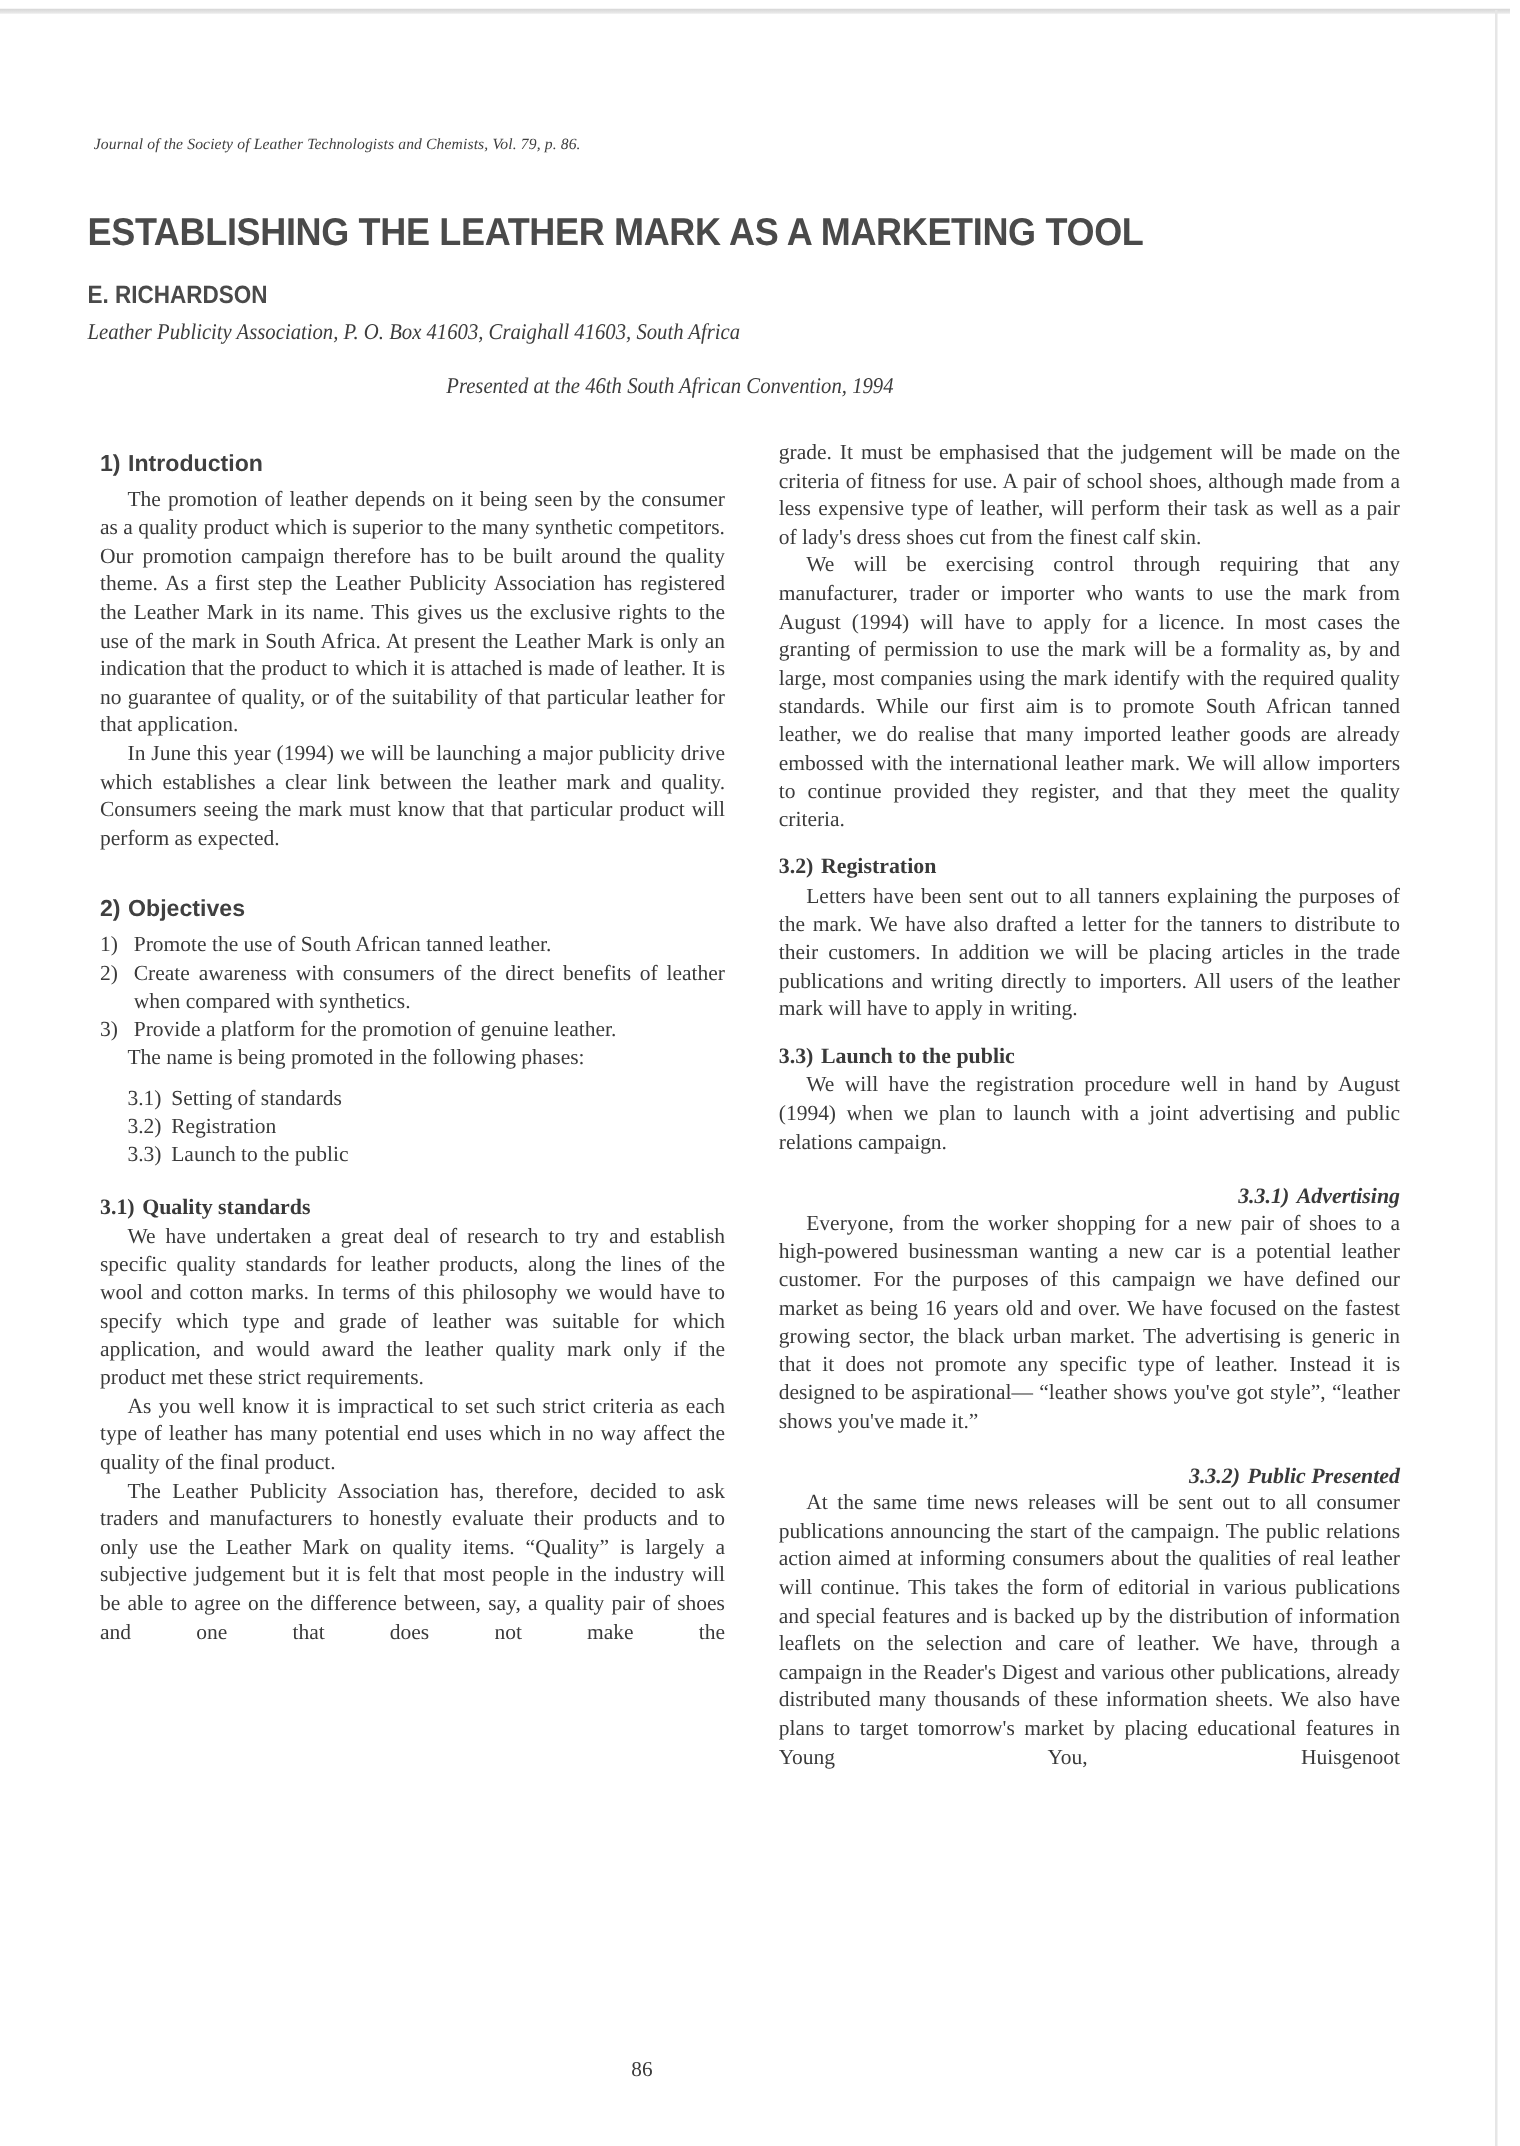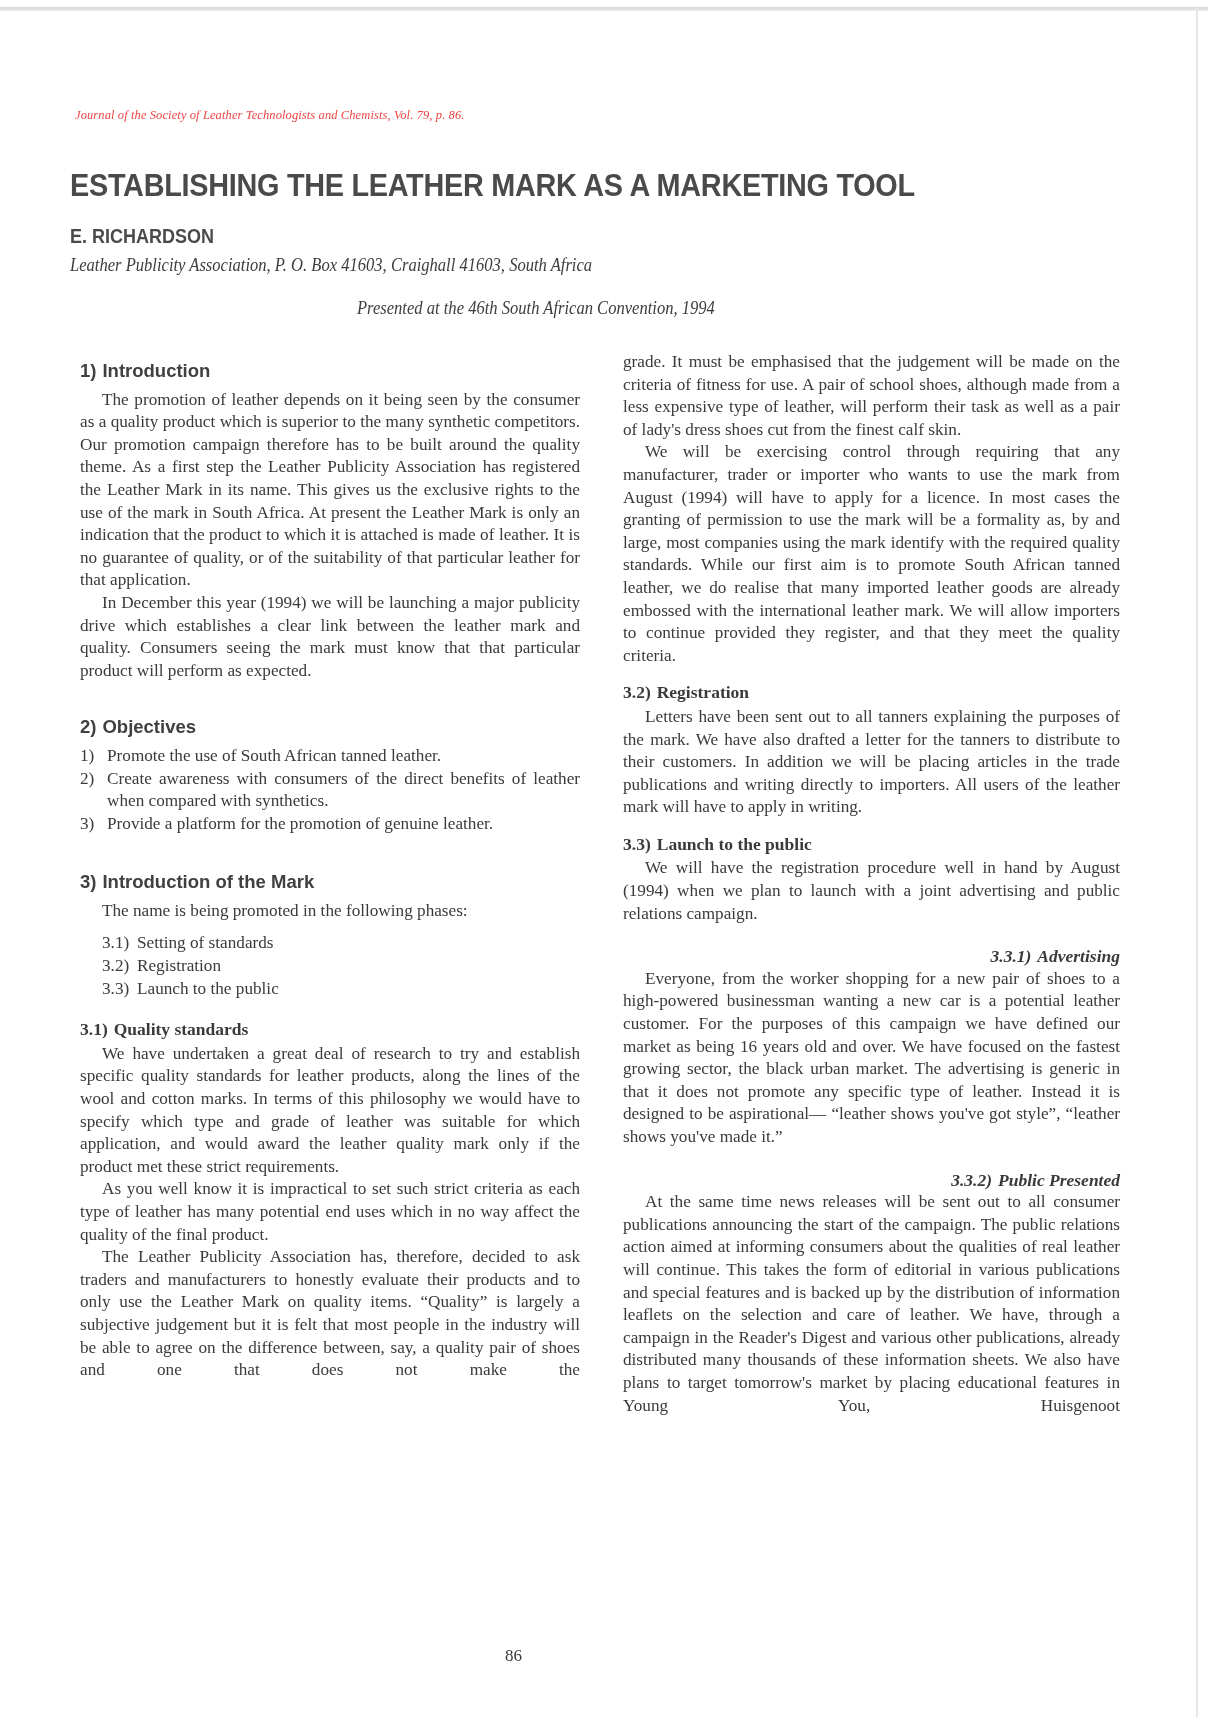--- a/index.html
+++ b/index.html
@@ -11,21 +11,21 @@
   .scan-top {
     position: absolute; left: 0; top: 7px; width: 1208px; height: 4px;
     background: linear-gradient(to bottom, #d6d6d6, #ececec);
   }
   .scan-right {
     position: absolute; left: 1196px; top: 8px; width: 2px; height: 1709px;
     background: #e6e6e6;
   }
   .journal-line {
     position: absolute; left: 75px; top: 108px;
-    font-style: italic; font-size: 12.5px; color: #ef4444; letter-spacing: 0.1px;
+    font-style: italic; font-size: 12.5px; color: #404040; letter-spacing: 0.1px;
   }
   .title {
     position: absolute; left: 70px; top: 168px; margin: 0;
     font-family: "Liberation Sans", "DejaVu Sans", sans-serif;
     font-weight: bold; font-size: 31px; color: #4a4a4a;
     transform: scaleX(0.93); transform-origin: left top; letter-spacing: -0.3px;
     white-space: nowrap;
   }
   .author {
     position: absolute; left: 70px; top: 225px;
@@ -87,43 +87,40 @@
 <div class="author">E. RICHARDSON</div>
 <div class="affiliation">Leather Publicity Association, P. O. Box 41603, Craighall 41603, South Africa</div>
 <div class="presented">Presented at the 46th South African Convention, 1994</div>
 
 <div class="col col-left">
 
   <h2 class="h-sans" style="margin-bottom:6px;">
     <span class="num">1)</span><span>Introduction</span>
   </h2>
   <p>The promotion of leather depends on it being seen by the consumer as a quality product which is superior to the many synthetic competitors. Our promotion campaign therefore has to be built around the quality theme. As a first step the Leather Publicity Association has registered the Leather Mark in its name. This gives us the exclusive rights to the use of the mark in South Africa. At present the Leather Mark is only an indication that the product to which it is attached is made of leather. It is no guarantee of quality, or of the suitability of that particular leather for that application.</p>
-  <p>In December this year (1994) we will be launching a major publicity drive which establishes a clear link between the leather mark and quality. Consumers seeing the mark must know that that particular product will perform as expected.</p>
+  <p>In June this year (1994) we will be launching a major publicity drive which establishes a clear link between the leather mark and quality. Consumers seeing the mark must know that that particular product will perform as expected.</p>
 
   <h2 class="h-sans" style="margin-top:34px;margin-bottom:6px;">
     <span class="num">2)</span><span>Objectives</span>
   </h2>
   <ol class="obj">
     <li>
         <span class="n">1)</span>
         <span class="t">Promote the use of South African tanned leather.</span>
       </li>
     <li>
         <span class="n">2)</span>
         <span class="t">Create awareness with consumers of the direct benefits of leather when compared with synthetics.</span>
       </li>
     <li>
         <span class="n">3)</span>
         <span class="t">Provide a platform for the promotion of genuine leather.</span>
       </li>
   </ol>
 
-  <h2 class="h-sans" style="margin-top:36px;margin-bottom:6px;">
-    <span class="num">3)</span><span>Introduction of the Mark</span>
-  </h2>
   <p style="margin-bottom:10px;">The name is being promoted in the following phases:</p>
   <ul class="phases">
     <li><span class="n">3.1)</span><span>Setting of standards</span></li>
     <li><span class="n">3.2)</span><span>Registration</span></li>
     <li><span class="n">3.3)</span><span>Launch to the public</span></li>
   </ul>
 
   <h3 class="h-serif" style="margin-top:18px;margin-bottom:2px;">
     <span class="num">3.1)</span><span>Quality standards</span>
   </h3>

